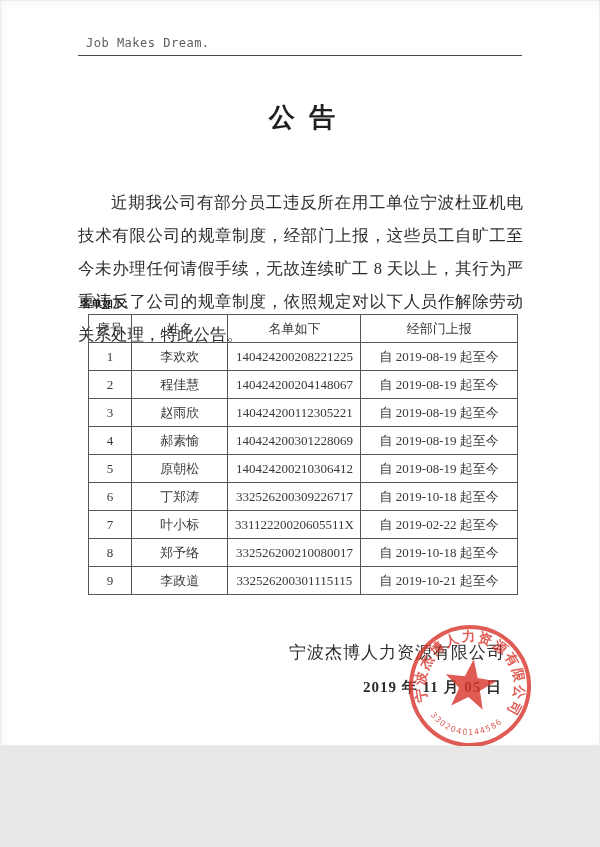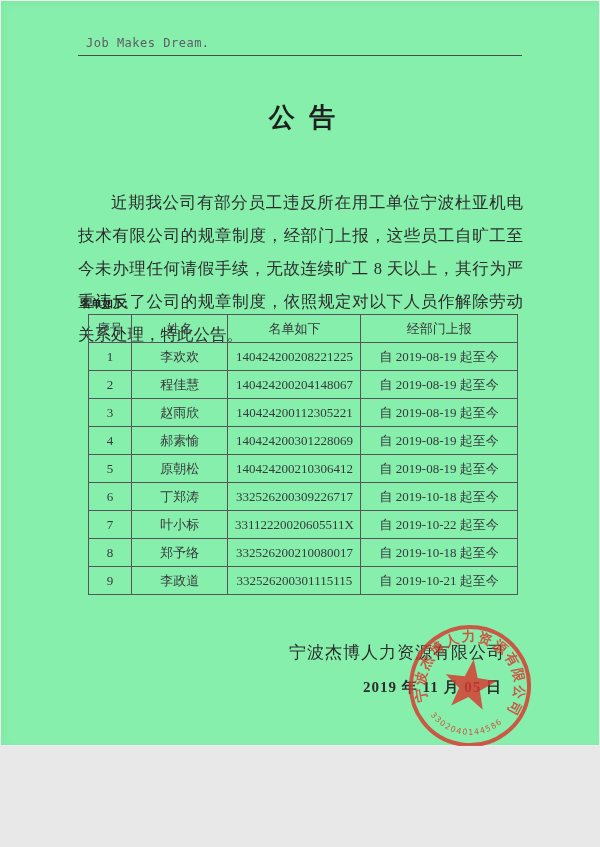--- a/index.html
+++ b/index.html
@@ -1,18 +1,18 @@
 <!DOCTYPE html>
 <html><head>
 <meta charset="utf-8">
 <style>
   html,body { margin:0; padding:0; background:#e8e8e8; }
   .page {
     position:relative; width:600px; height:746px; margin:0 auto;
-    background:#86efac; overflow:hidden;
+    background:#ffffff; overflow:hidden;
     font-family:"Liberation Serif","DejaVu Serif",serif; color:#333;
     box-shadow: inset 0 0 0 1px #ececec, inset 3px 3px 10px rgba(0,0,0,0.04);
   }
   .doc-header {
     position:absolute; left:78px; top:36px; width:444px;
     display:flex; justify-content:space-between; align-items:flex-end;
     border-bottom:1.5px solid #4a4a4a; padding-bottom:5px;
     font-family:"DejaVu Sans Mono","Liberation Mono",monospace;
     font-size:12px; color:#5d5d62; letter-spacing:0.5px;
   }
@@ -128,21 +128,21 @@
         <tr>
           <td>6</td>
           <td>丁郑涛</td>
           <td>332526200309226717</td>
           <td>自 2019-10-18 起至今</td>
         </tr>
         <tr>
           <td>7</td>
           <td>叶小标</td>
           <td>33112220020605511X</td>
-          <td>自 2019-10-22 起至今</td>
+          <td>自 2019-02-22 起至今</td>
         </tr>
         <tr>
           <td>8</td>
           <td>郑予络</td>
           <td>332526200210080017</td>
           <td>自 2019-10-18 起至今</td>
         </tr>
         <tr>
           <td>9</td>
           <td>李政道</td>

